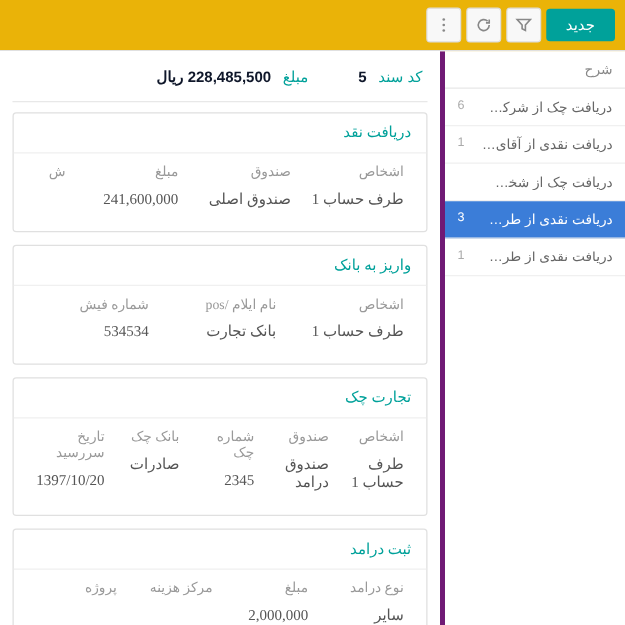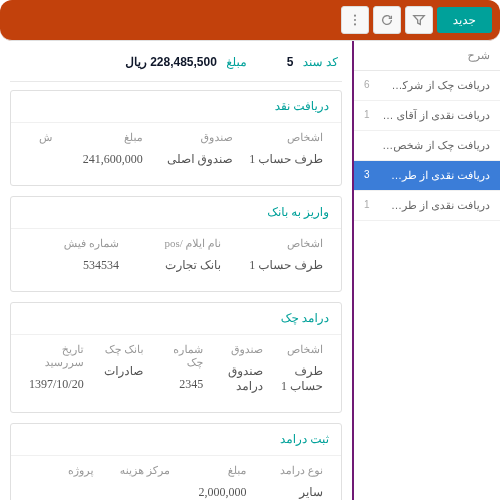--- a/index.html
+++ b/index.html
@@ -1,29 +1,29 @@
 <!DOCTYPE html>
 <html dir="rtl" lang="fa"><head>
 <meta charset="utf-8">
 <style>
 * { box-sizing: border-box; margin: 0; padding: 0; }
 body { font-family: Tahoma, Arial, sans-serif; font-size: 12px; background: #fff; color: #555; width: 500px; height: 500px; overflow: hidden; direction: rtl; }
 .app { display: flex; flex-direction: column; height: 100%; }
 
 
-.toolbar { display: flex; align-items: center; gap: 4px; padding: 6px 8px; border-bottom: 1px solid #e0e0e0; background: #c2410c; border-radius: 12px; }
+.toolbar { display: flex; align-items: center; gap: 4px; padding: 6px 8px; border-bottom: 1px solid #e0e0e0; background: #eab308; }
 .btn-new { background: #00a19a; color: #fff; border: none; padding: 6px 16px; border-radius: 3px; font-size: 12px; cursor: pointer; font-family: inherit; }
 .icon-btn { width: 28px; height: 28px; border: 1px solid #ddd; background: #f8f8f8; border-radius: 3px; display: flex; align-items: center; justify-content: center; cursor: pointer; color: #888; }
 .icon-btn svg { width: 14px; height: 14px; }
 
 
 .main { display: flex; flex: 1; overflow: hidden; }
 
 
-.sidebar { width: 148px; border-left: 2px solid #701a75; background: #fff; overflow-y: auto; }
+.sidebar { width: 148px; border-left: 4px solid #701a75; background: #fff; overflow-y: auto; }
 .sidebar-header { display: flex; padding: 8px 10px; border-bottom: 1px solid #e8e8e8; color: #888; font-size: 11px; }
 .sidebar-header .col-desc { flex: 1; text-align: right; }
 .sidebar-row { display: flex; padding: 8px 10px; border-bottom: 1px solid #f0f0f0; font-size: 11px; cursor: pointer; color: #666; }
 .sidebar-row .col-desc { flex: 1; text-align: right; white-space: nowrap; overflow: hidden; text-overflow: ellipsis; }
 .sidebar-row .col-num { width: 18px; text-align: left; color: #aaa; font-size: 10px; }
 .sidebar-row.selected { background: #3b7dd8; color: #fff; }
 .sidebar-row.selected .col-num { color: #fff; }
 
 
 .content { flex: 1; overflow-y: auto; padding: 8px 10px; background: #fff; }
@@ -137,21 +137,21 @@
             <div class="val">بانک تجارت</div>
           </div>
           <div class="card-col">
             <div class="lbl">شماره فیش</div>
             <div class="val">534534</div>
           </div>
         </div>
       </div>
 
       <div class="card">
-        <div class="card-title">درامد چک</div>
+        <div class="card-title">تجارت چک</div>
         <div class="card-grid">
           <div class="card-col">
             <div class="lbl">اشخاص</div>
             <div class="val">طرف حساب 1</div>
           </div>
           <div class="card-col">
             <div class="lbl">صندوق</div>
             <div class="val">صندوق درامد</div>
           </div>
           <div class="card-col">

